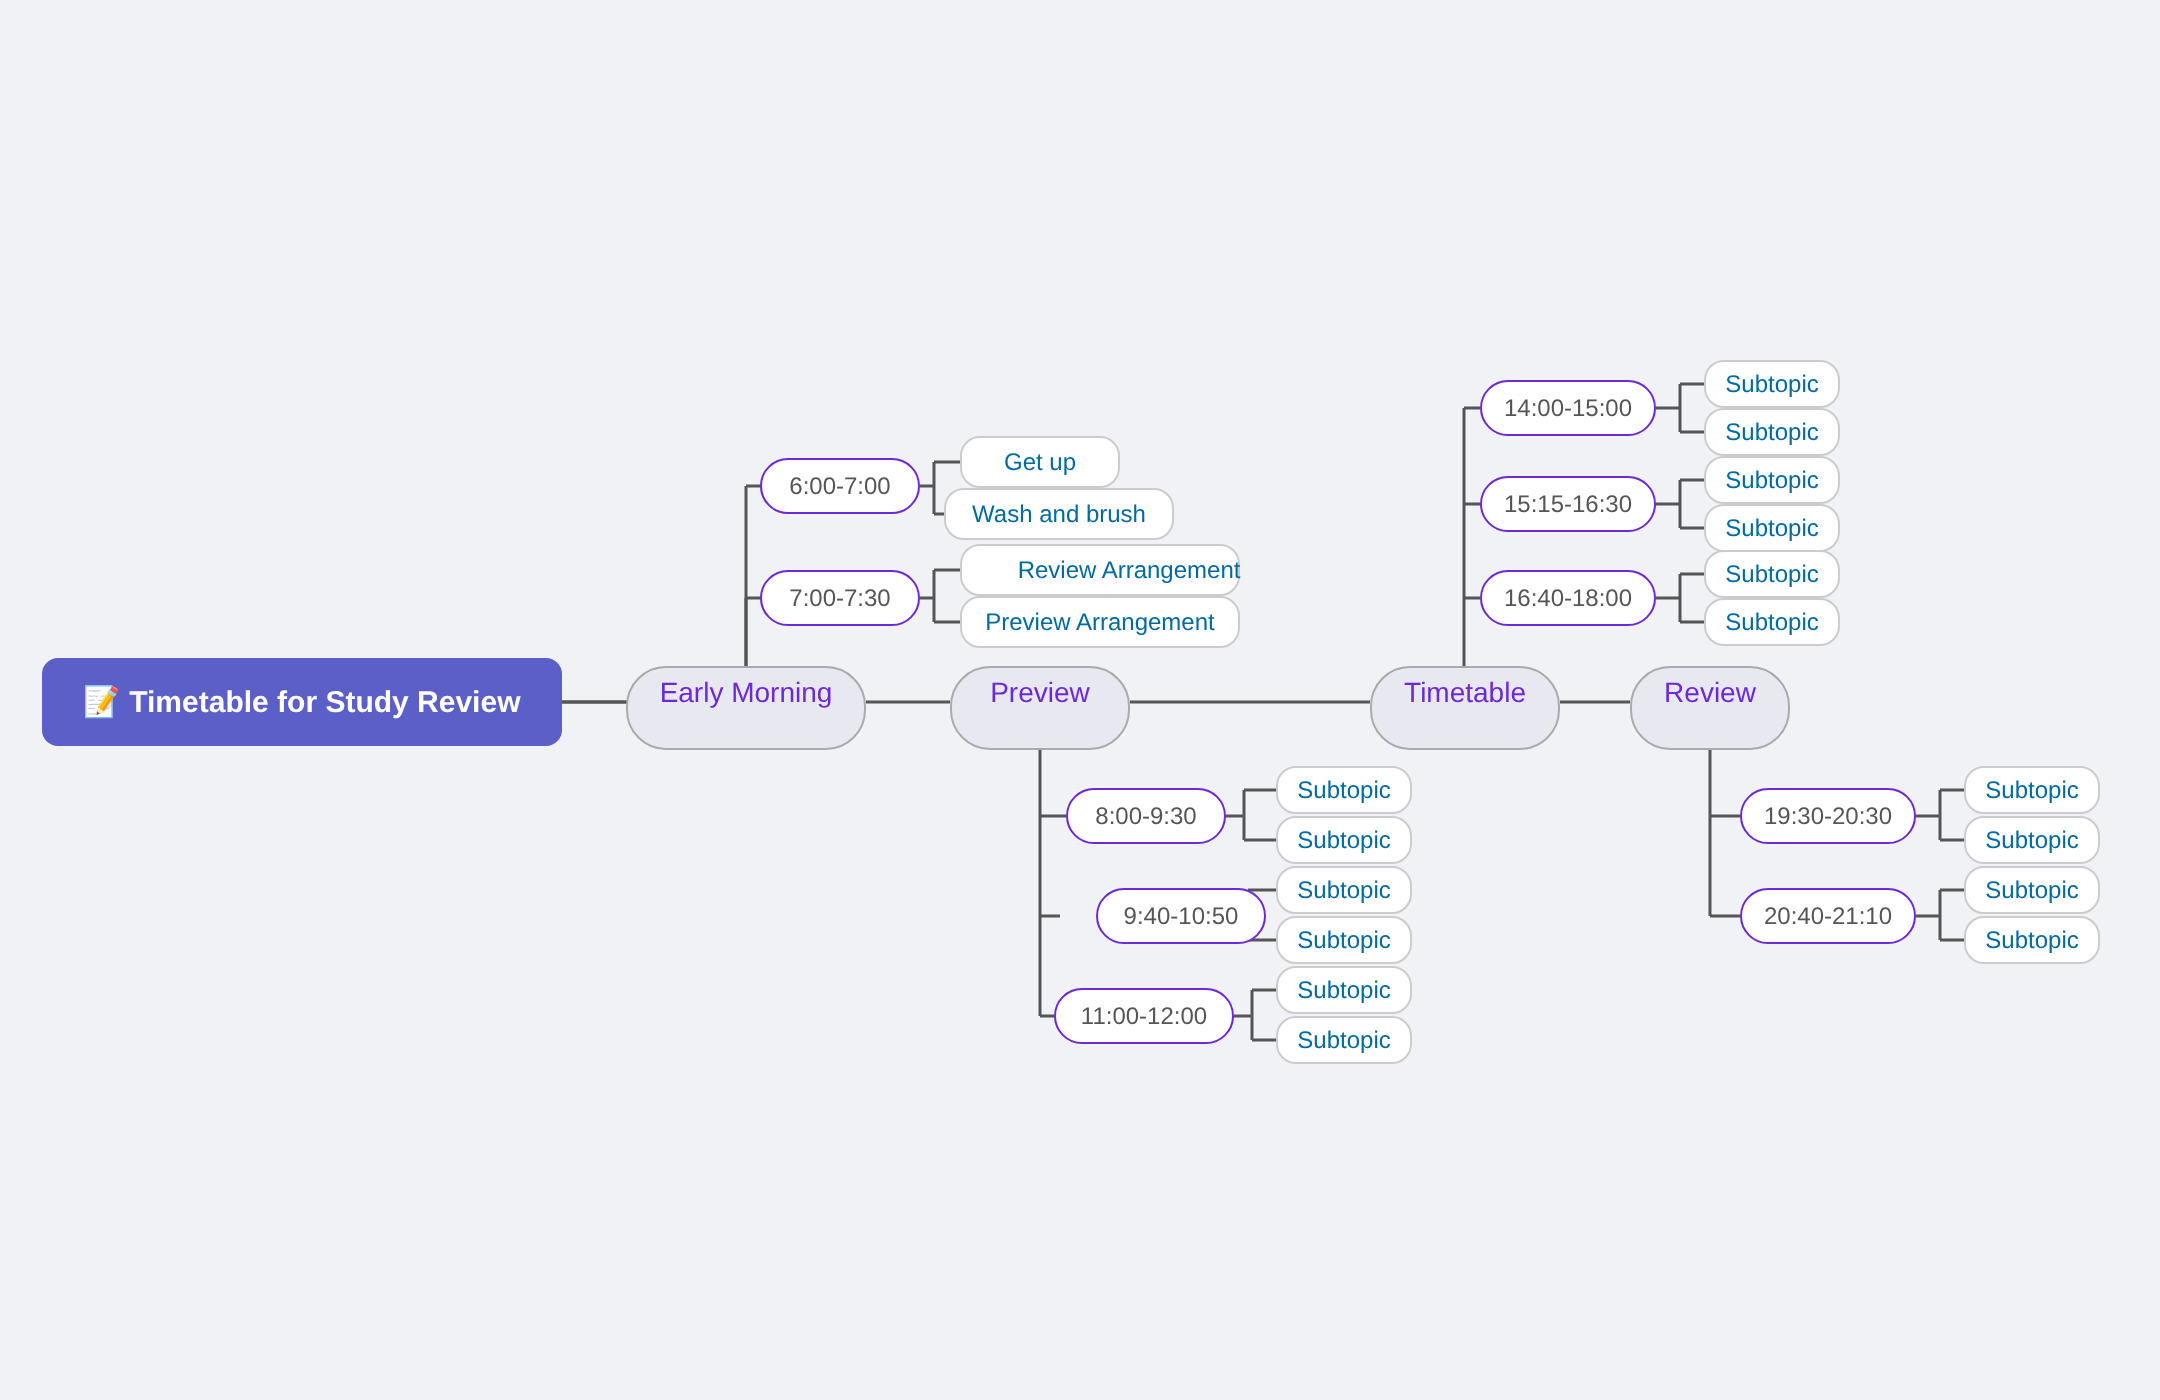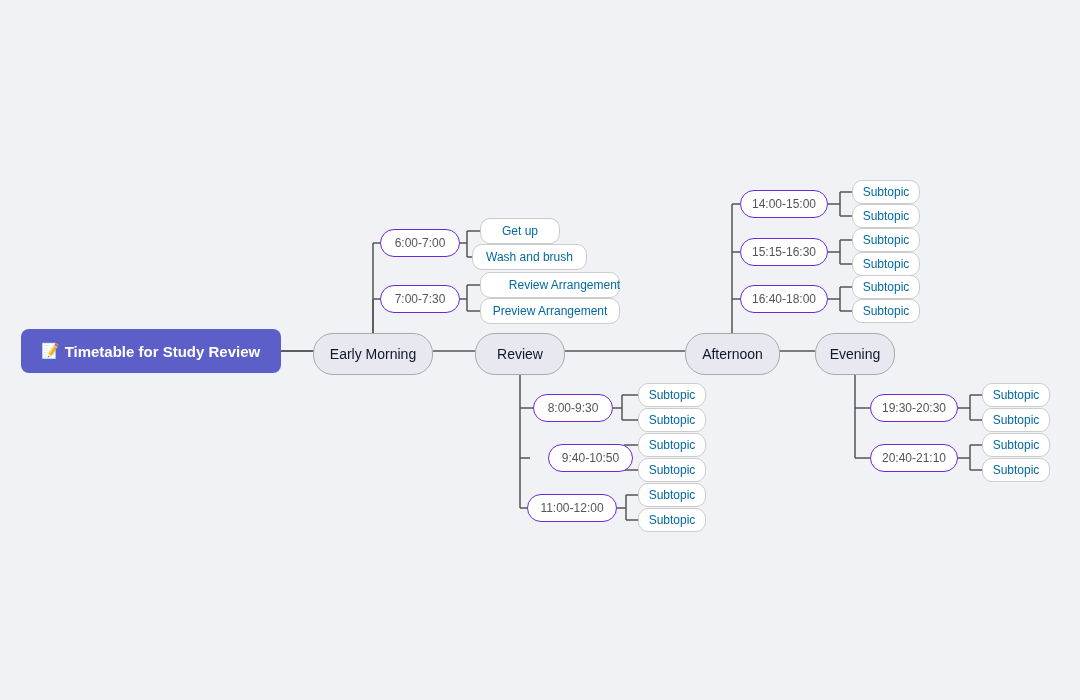--- a/index.html
+++ b/index.html
@@ -33,22 +33,23 @@
       font-size: 15px;
       font-weight: 600;
       white-space: nowrap;
     }
     .main-node {
       background: #e8e8f0;
       border: 1.5px solid #aaa;
       border-radius: 20px;
       padding: 20px 18px;
       font-size: 14px;
-      color: #0f172a;
-      white-space: nowrap;
+      color: #6d28d9;
+      white-space: nowrap;
+      align-items: flex-end;
     }
     .time-node {
       background: white;
       border: 1px solid #6d28d9;
       border-radius: 14px;
       padding: 4px 10px;
       font-size: 12px;
       color: #555;
       white-space: nowrap;
     }
@@ -161,29 +162,29 @@
 <div class="node root-node" style="left:21px; top:329px; width:260px; height:44px;">
   <span>📝&nbsp;</span>
   <span>Timetable for Study Review</span>
 </div>
 
 <div class="node main-node" style="left:313px; top:333px; width:120px; height:36px;">
   <span>Early Morning</span>
 </div>
 
 <div class="node main-node" style="left:475px; top:333px; width:90px; height:36px;">
+  <span>Preview</span>
+</div>
+
+<div class="node main-node" style="left:685px; top:333px; width:95px; height:36px;">
+  <span>Timetable</span>
+</div>
+
+<div class="node main-node" style="left:815px; top:333px; width:80px; height:36px;">
   <span>Review</span>
-</div>
-
-<div class="node main-node" style="left:685px; top:333px; width:95px; height:36px;">
-  <span>Afternoon</span>
-</div>
-
-<div class="node main-node" style="left:815px; top:333px; width:80px; height:36px;">
-  <span>Evening</span>
 </div>
 
 <div class="node time-node" style="left:380px; top:229px; width:80px; height:28px;">
   <span>6:00-7:00</span>
 </div>
 <div class="node time-node" style="left:380px; top:285px; width:80px; height:28px;">
   <span>7:00-7:30</span>
 </div>
 
 <div class="node leaf-node" style="left:480px; top:218px; width:80px; height:26px;">

